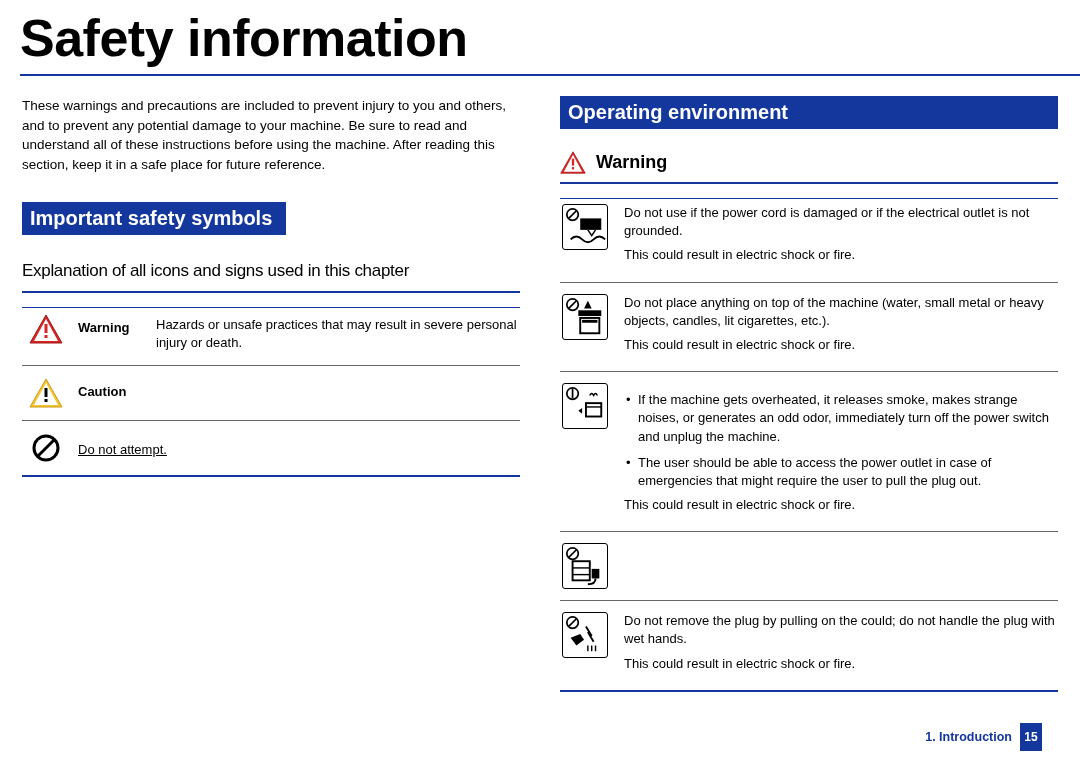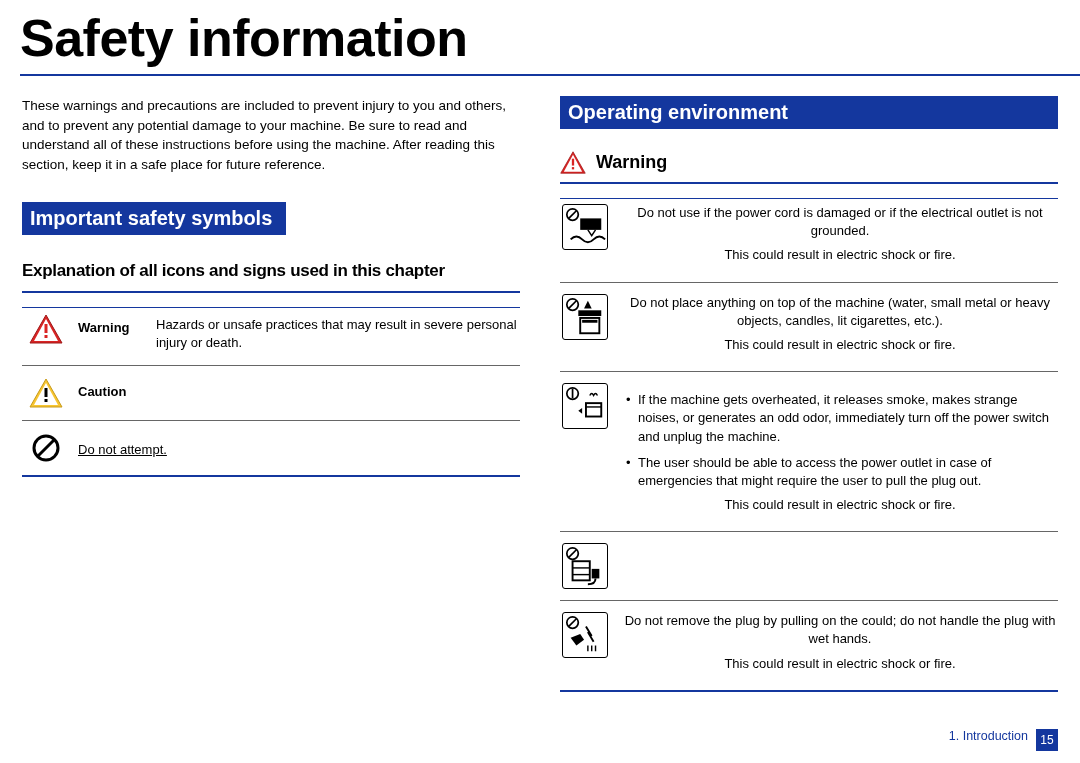--- a/index.html
+++ b/index.html
@@ -42,57 +42,58 @@
     display: inline-block;
     background: #14379e;
     color: #fff;
     font-weight: 700;
     font-size: 20px;
     padding: 5px 14px 5px 8px;
     margin-bottom: 20px;
   }
   .sub-heading {
     font-size: 17px;
-    font-weight: 700;
+    font-weight: 400;
     margin: 6px 0 10px 0;
     letter-spacing: -0.3px;
   }
   hr.sec-line { border: none; border-top: 2px solid #14379e; margin: 4px 0 0 0; }
   hr.table-line { border: none; border-top: 1.5px solid #14379e; margin: 14px 0 0 0; }
   hr.row-line { border: none; border-top: 1px solid #666; margin: 6px 0 6px 0; }
   .symbol-table { width: 100%; font-size: 13px; }
   .symbol-row { display: flex; align-items: flex-start; padding: 6px 2px; gap: 10px; }
   .symbol-cell-icon { width: 44px; flex-shrink: 0; display: flex; justify-content: center; }
   .symbol-cell-label { width: 68px; flex-shrink: 0; font-weight: 700; padding-top: 6px; }
   .symbol-cell-desc { flex: 1; line-height: 1.4; padding-top: 2px; }
   .symbol-row.noattempt .symbol-cell-desc { padding-top: 8px; text-decoration: underline; }
   .warn-heading { display: flex; align-items: center; gap: 10px; font-size: 18px; font-weight: 700; margin: 22px 0 8px 0; }
   .warn-table { width:100%; font-size:13px; }
   .warn-row { display:flex; align-items:flex-start; gap:12px; padding:5px 2px; }
   .warn-icon-cell { width:50px; flex-shrink:0; }
   .warn-text-cell { flex:1; line-height:1.4; }
-  .warn-text-cell p { margin-bottom:6px;text-align:center; }
+  .warn-text-cell p { margin-bottom:6px; }
   .warn-text-cell ul { list-style: none; padding-left: 14px; }
   .warn-text-cell li { position:relative; margin-bottom:6px;margin-top:8px; }
   .warn-text-cell li::before { content:"•"; position:absolute; left:-12px; }
   .footer {
     position: absolute;
     bottom: 12px;
-    right: 22px;
+    right: 38px;
     display: flex;
+    align-items: center;
     gap: 8px;
     font-size: 12.5px;
-    font-weight: 400;
+    font-weight: 700;
     color: #14379e;
   }
   .page-num {
     background: #14379e;
     color: #fff;
     width: 22px;
-    height: 22px;
+    height: 28px;
     display: flex;
     align-items: center;
     justify-content: center;
     font-size: 12px;
   }
   .pictogram {
     width:46px; height:46px; border:1.5px solid #000; border-radius:3px;
     display:flex; align-items:center; justify-content:center;
     position:relative; background:#fff;
   }

